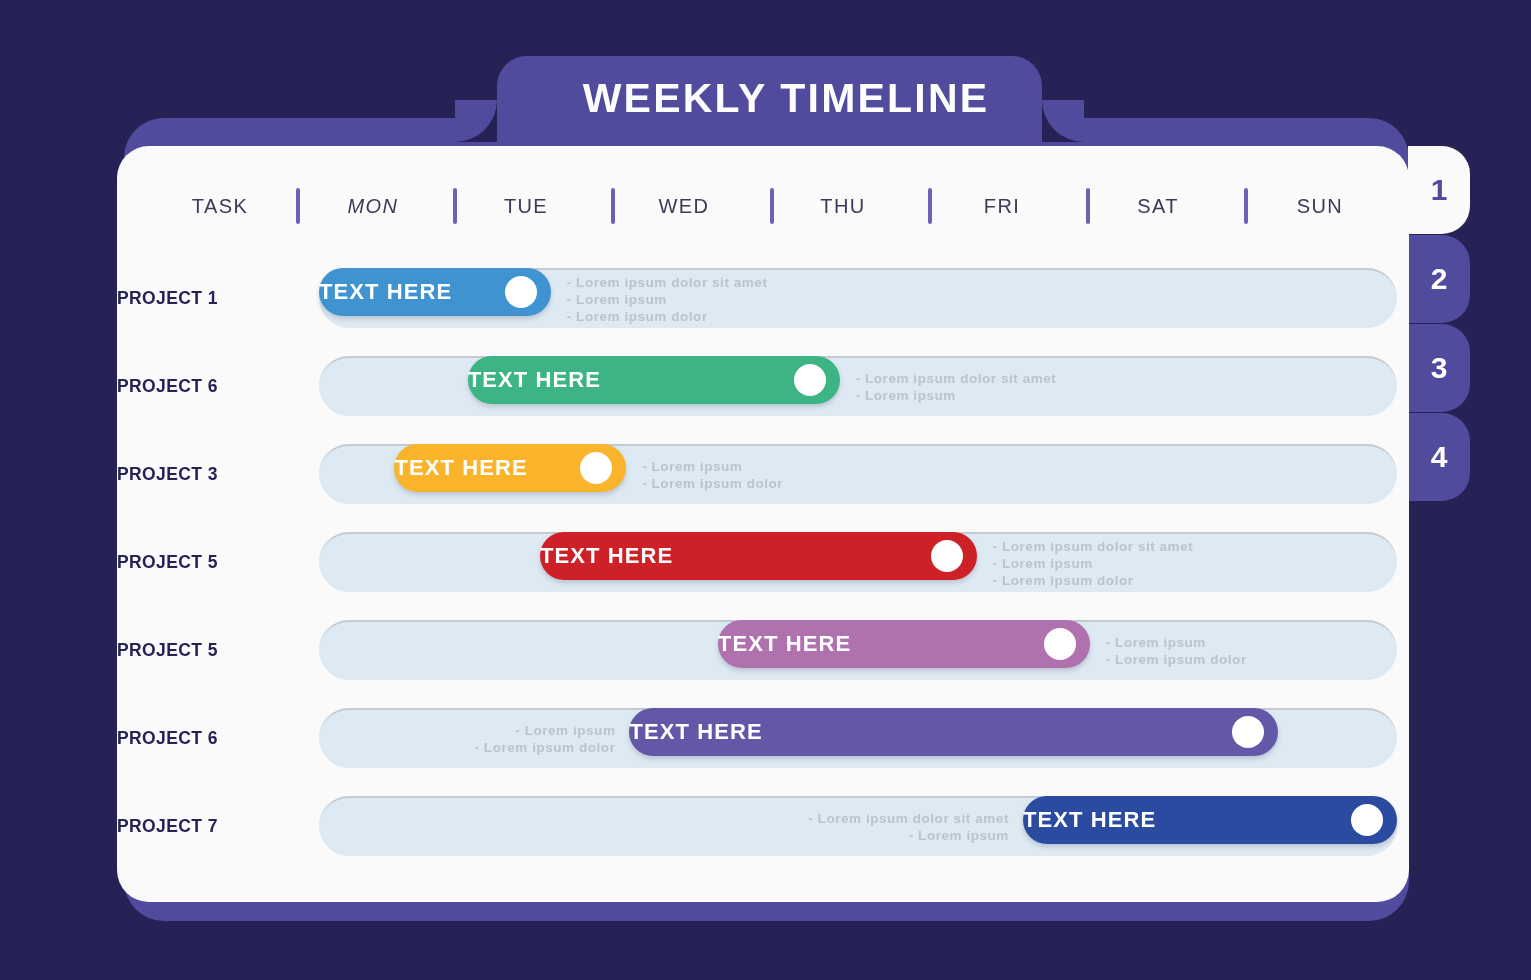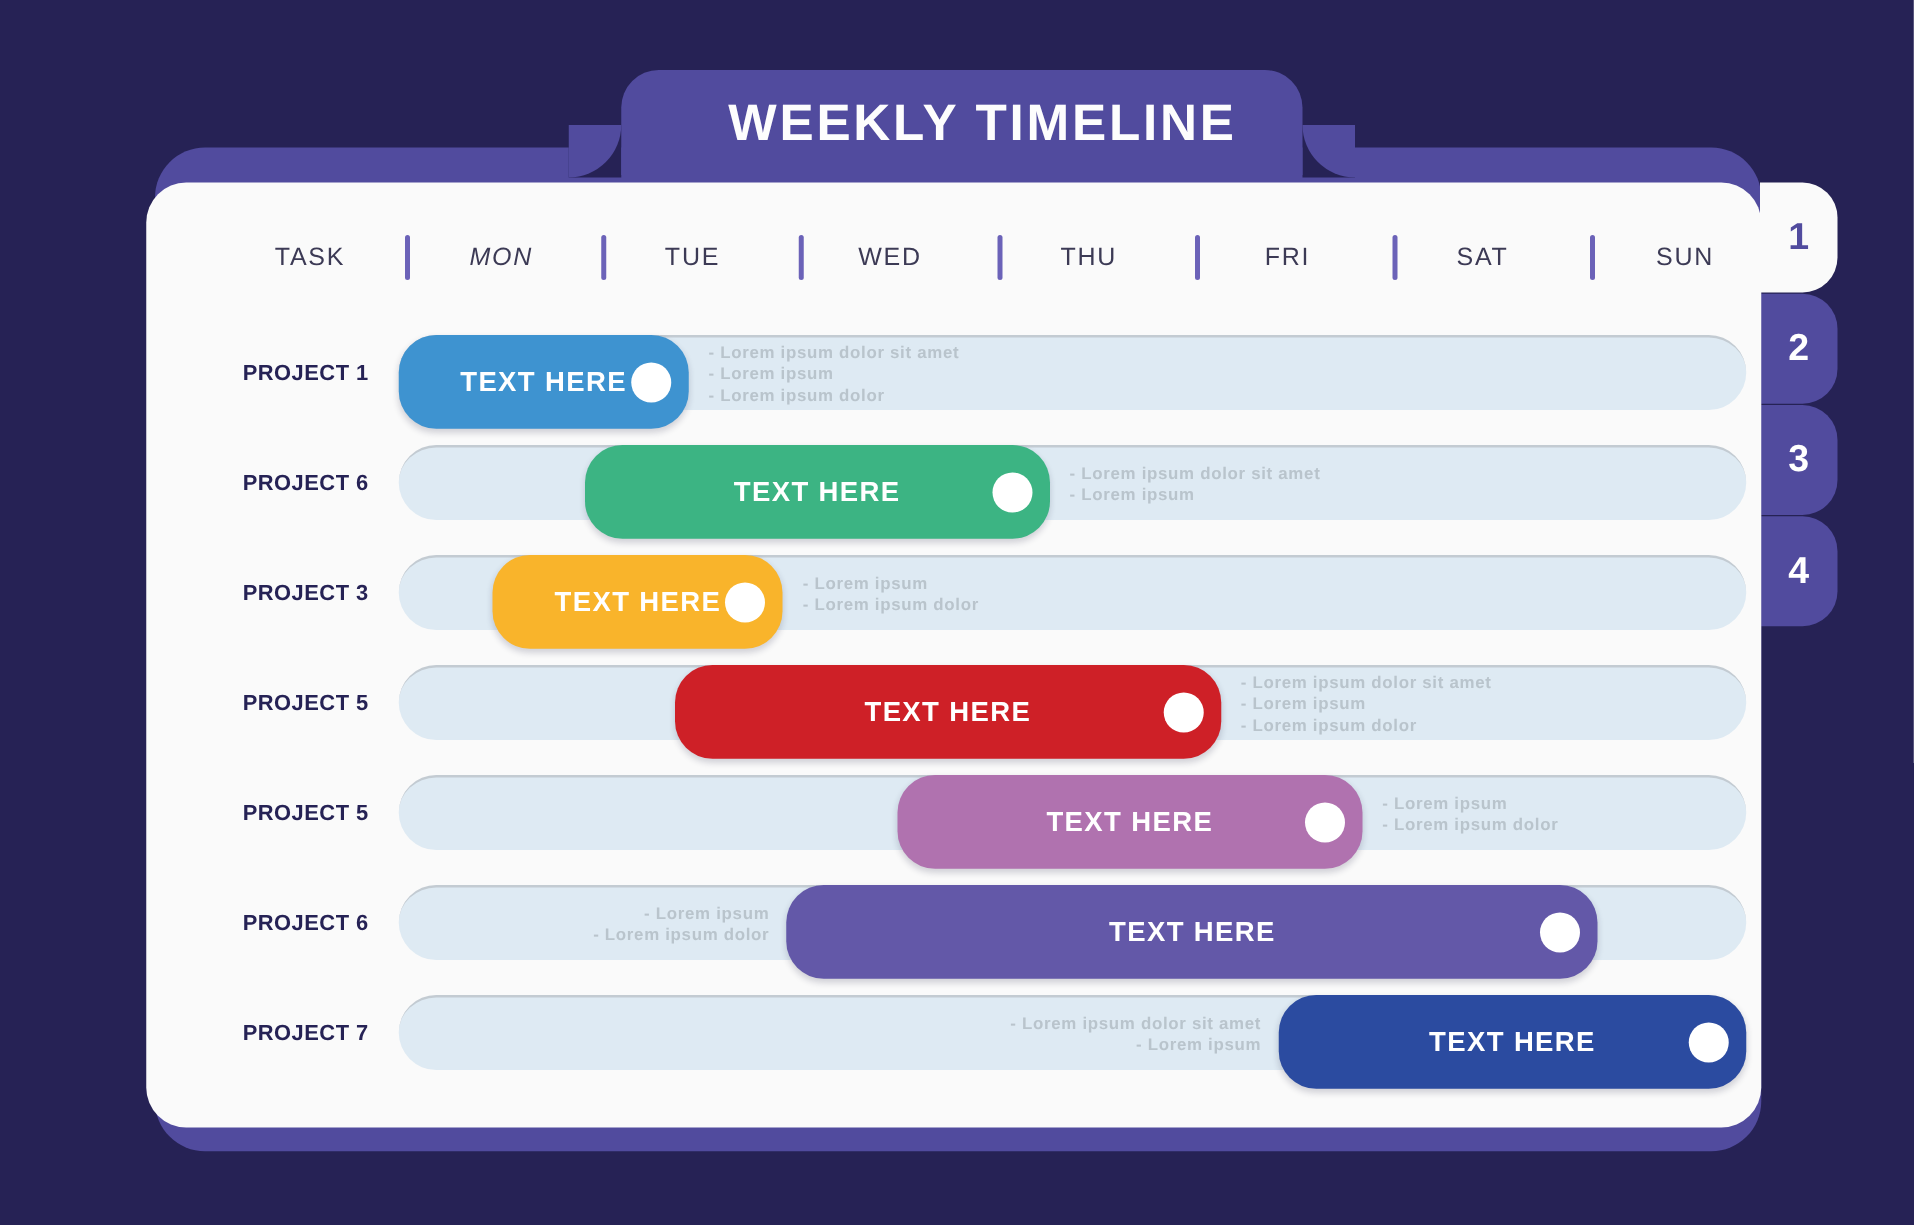--- a/index.html
+++ b/index.html
@@ -105,21 +105,20 @@
   }
 
   
   #header-row {
     position: absolute;
     left: 0; top: 22px;
     width: 1292px;
     height: 76px;
     display: flex;
     align-items: center;
-    margin-left: 28px;
   }
   .head-cell {
     color: #3C3A55;
     font-size: 20px;
     letter-spacing: 1.4px;
     text-align: center;
     white-space: nowrap;
   }
   .head-sep {
     width: 4px;
@@ -137,21 +136,21 @@
     width: 1292px;
   }
   .row {
     position: relative;
     height: 88px;
     display: flex;
     align-items: center;
   }
   .row-label {
     width: 178px;
-    text-align: right;
+    text-align: left;
     padding-right: 0px;
     color: #262255;
     font-size: 17.5px;
     font-weight: bold;
     letter-spacing: 0.4px;
     white-space: nowrap;
   }
   .track {
     position: relative;
     margin-left: 24px;
@@ -159,25 +158,24 @@
     height: 60px;
     background: #DEEAF3;
     border-radius: 30px;
     border-top: 2px solid #C3CBD2;
   }
 
   
   .pill {
     position: absolute;
     top: -2px;
-    height: 75px;
+    height: 48px;
     border-radius: 30px;
     display: flex;
     align-items: center;
-    justify-content: center;
     box-shadow: 0 3px 5px rgba(30,30,60,.18);
   }
   .pill-text {
     color: #FFFFFF;
     font-size: 22px;
     font-weight: bold;
     letter-spacing: 1.1px;
     white-space: nowrap;
   }
   .pill-dot {

